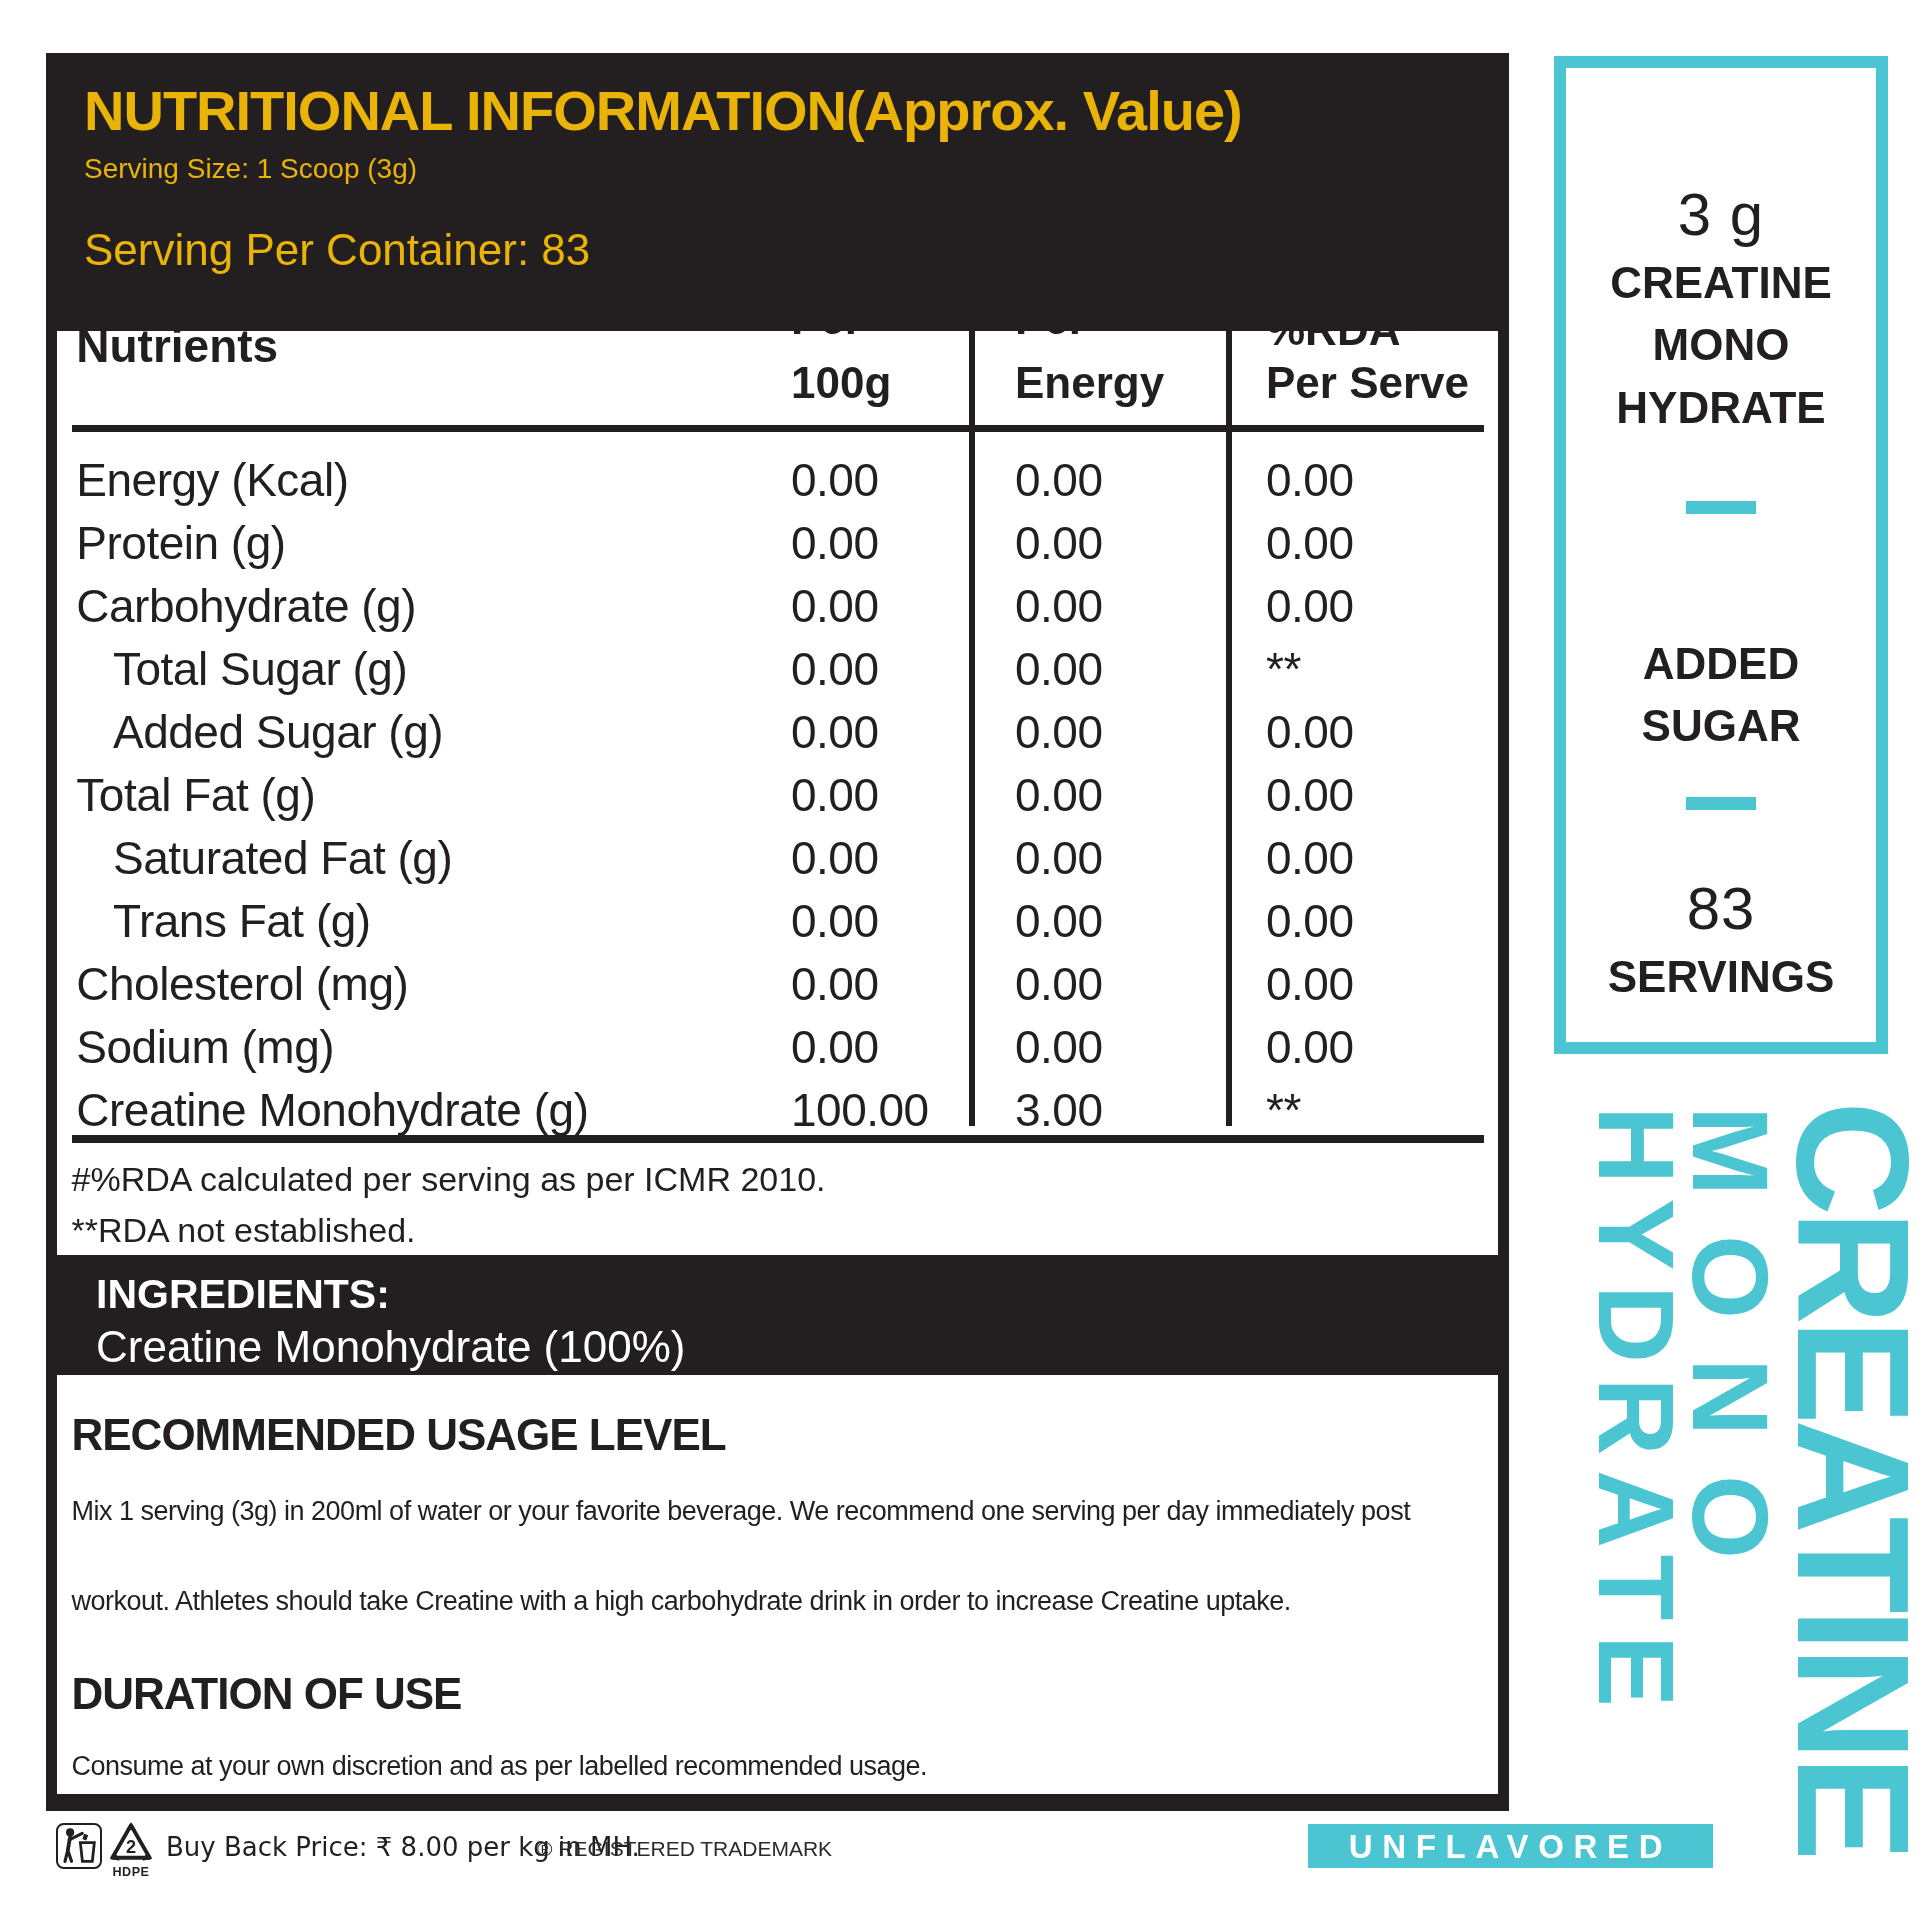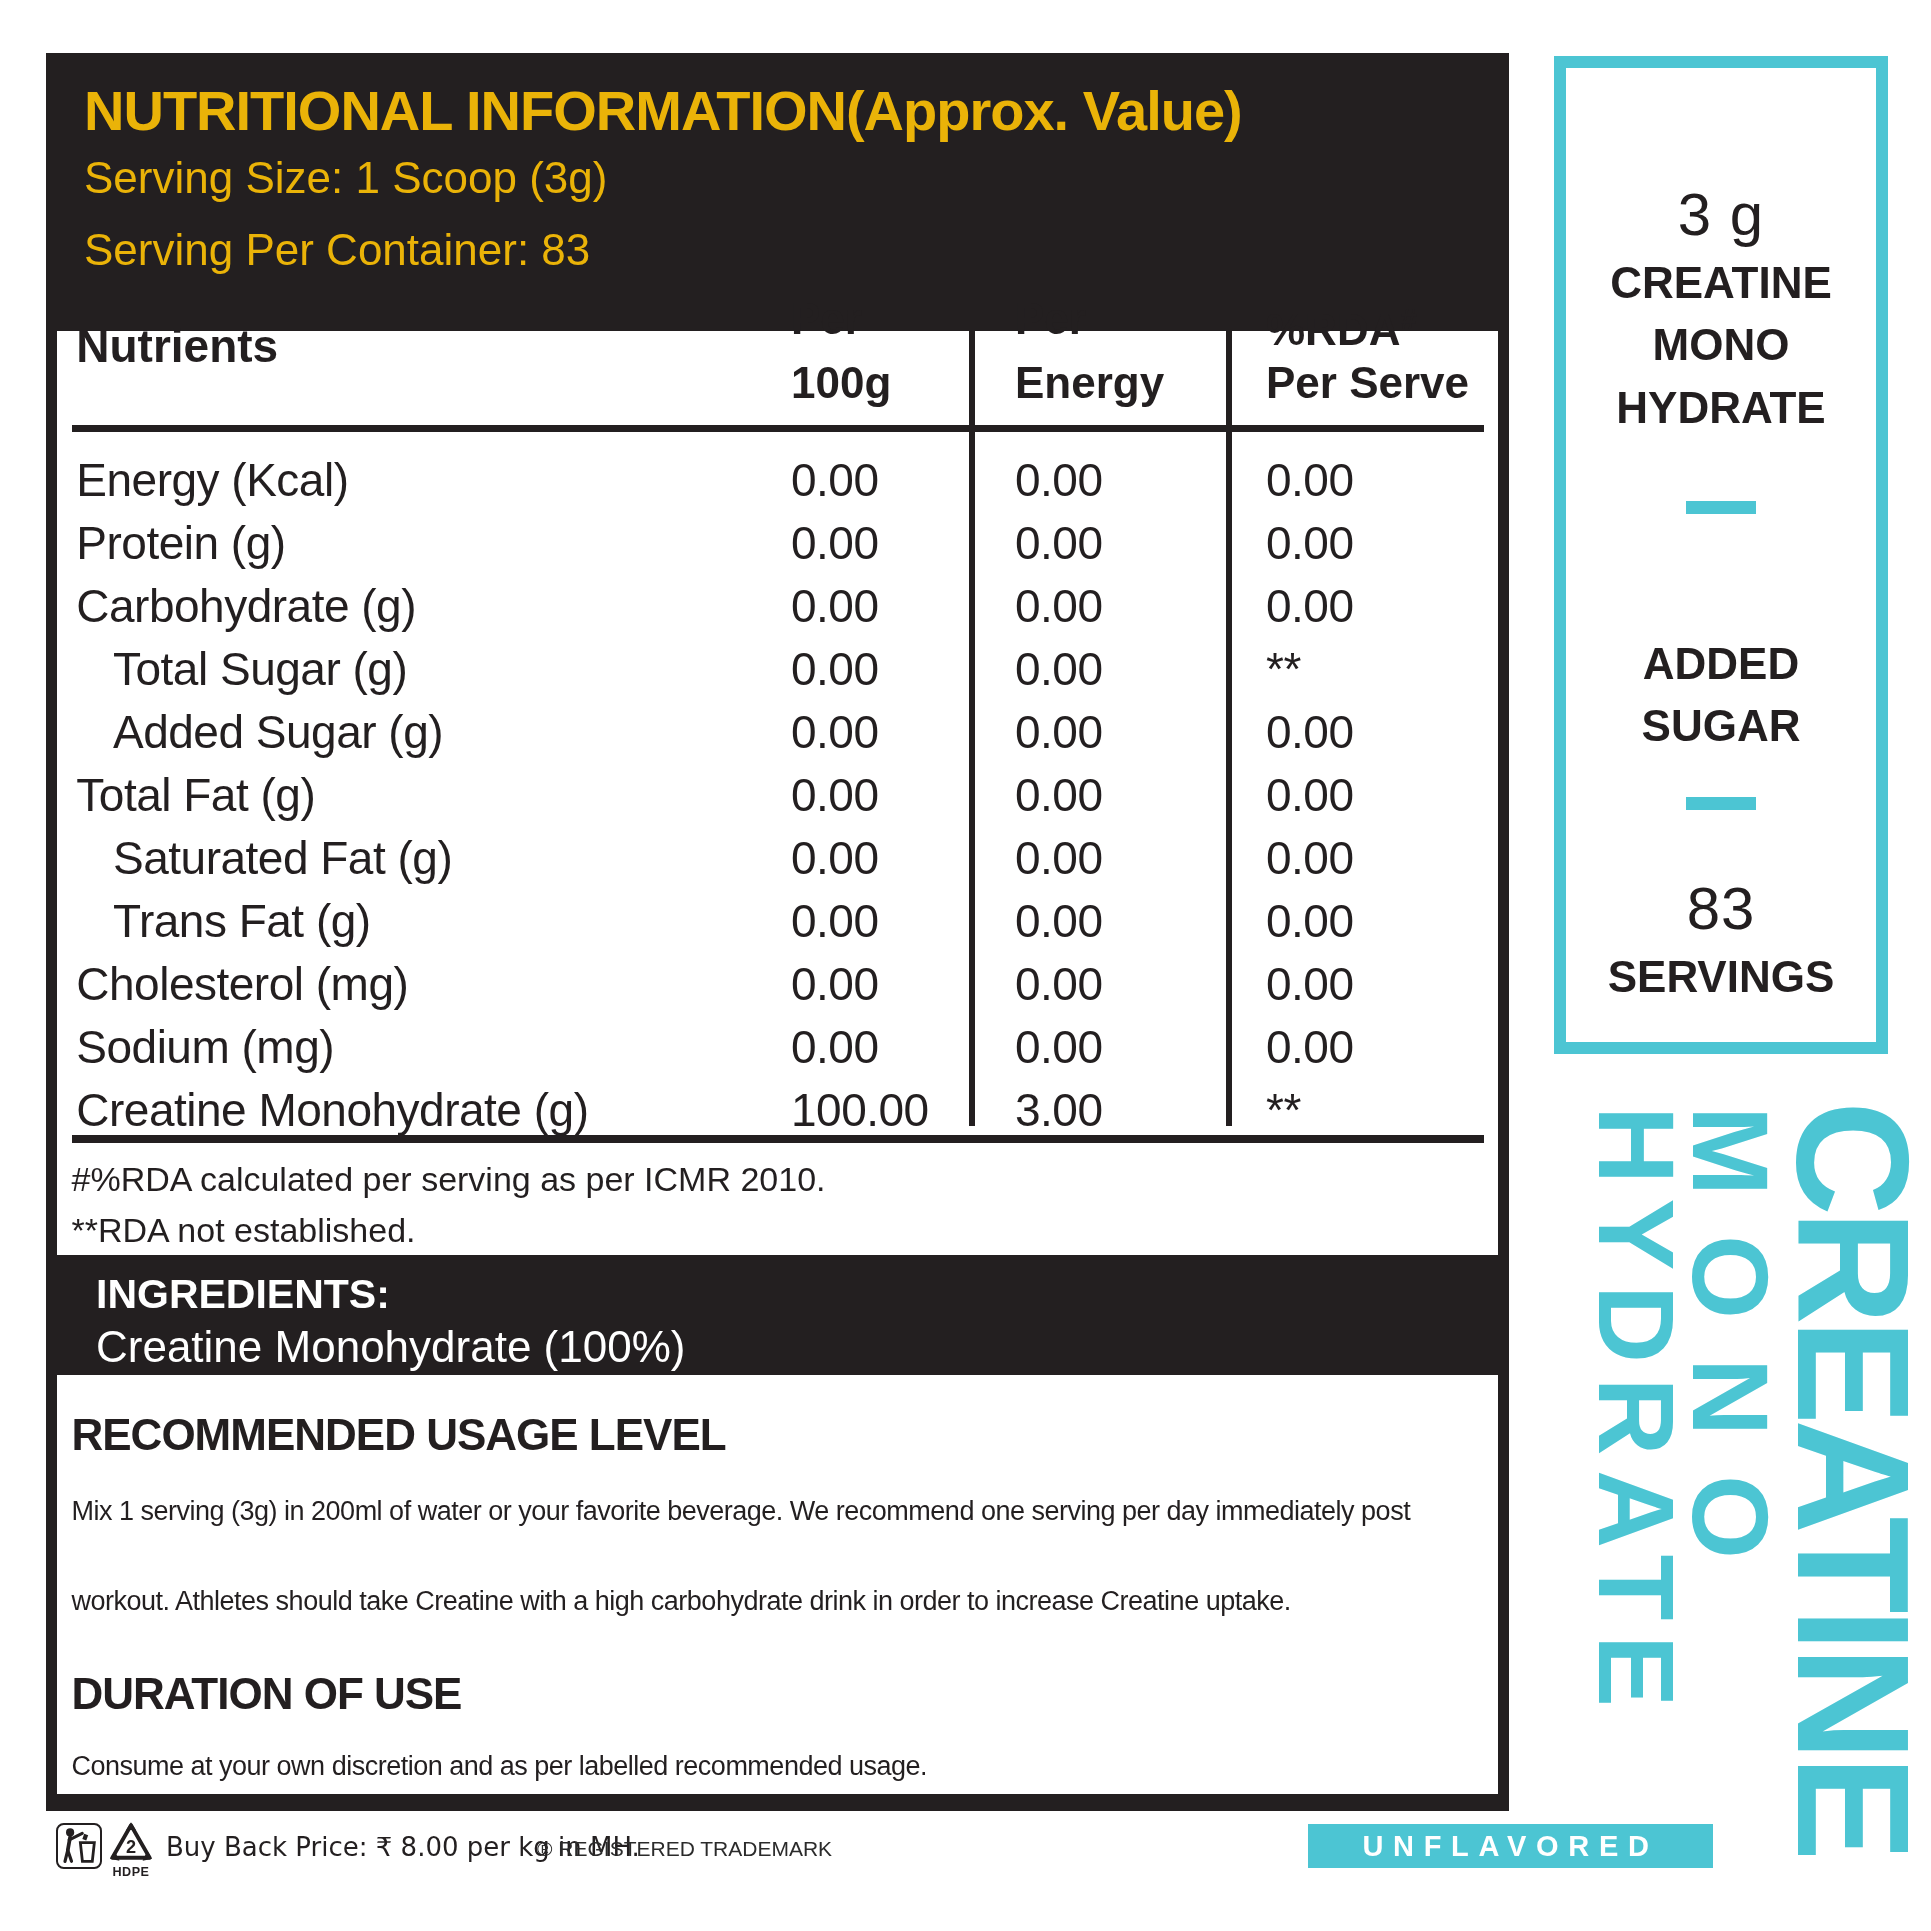--- a/index.html
+++ b/index.html
@@ -12,21 +12,21 @@
 
   
   .panel{
     position:absolute;left:46px;top:53px;width:1463px;height:1758px;
     box-sizing:border-box;
     border-left:11.6px solid #231F20;border-right:11.6px solid #231F20;border-bottom:17.4px solid #231F20;
     background:#fff;
   }
   .hdr-block{position:absolute;left:0;right:0;top:0;height:278px;background:#231F20;color:#eab308;}
   .hdr-title{position:absolute;left:27px;top:25px;font-size:56px;font-weight:bold;letter-spacing:-1px;white-space:nowrap;}
-  .hdr-line1{position:absolute;left:27px;top:100px;font-size:44px;white-space:nowrap;}
+  .hdr-line1{position:absolute;left:27px;top:100px;font-size:28px;white-space:nowrap;}
   .hdr-line2{position:absolute;left:27px;top:172px;font-size:44px;white-space:nowrap;}
 
   
   .col-head{font-weight:bold;font-size:44px;line-height:50px;white-space:nowrap;}
   .th-nutrients{position:absolute;left:19.3px;top:268px;font-size:46px;}
   .th-p100-1{position:absolute;left:734px;top:241px;}
   .th-p100-2{position:absolute;left:734px;top:305px;}
   .th-srv-1{position:absolute;left:958px;top:241px;}
   .th-srv-2{position:absolute;left:958px;top:305px;}
   .th-rda-1{position:absolute;left:1209px;top:241px;}
@@ -79,21 +79,21 @@
   .hl-dash{position:absolute;left:50%;margin-left:-35px;width:70px;height:12.6px;background:#4CC5D3;}
 
   
   .vword{position:absolute;writing-mode:vertical-rl;text-orientation:mixed;
     color:#4CC5D3;font-weight:bold;white-space:nowrap;}
   .vword-1{left:1761px;top:1101px;font-size:159px;letter-spacing:-5.8px;}
   .vword-2{left:1668px;top:1106px;font-size:108px;letter-spacing:39px;}
   .vword-3{left:1574px;top:1106px;font-size:108px;letter-spacing:14.5px;}
 
   .flavor-badge{position:absolute;left:1308px;top:1824px;width:405px;height:44px;background:#4CC5D3;
-    color:#fff;font-size:29px;font-weight:bold;letter-spacing:9.7px;text-align:center;line-height:45px;}
+    color:#fff;font-size:33px;font-weight:bold;letter-spacing:9.7px;text-align:center;line-height:45px;}
 </style>
 </head>
 <body>
 
 <div class="panel">
 
   <div class="hdr-block">
     <div class="hdr-title">NUTRITIONAL INFORMATION(Approx. Value)</div>
     <div class="hdr-line1">Serving Size: 1 Scoop (3g)</div>
     <div class="hdr-line2">Serving Per Container: 83</div>

